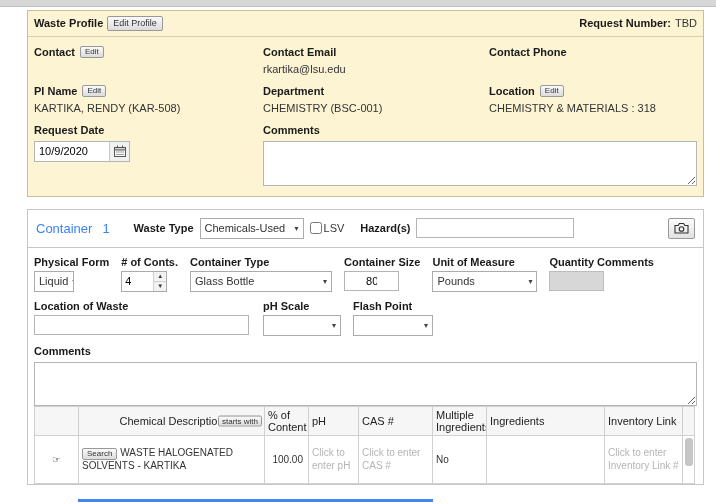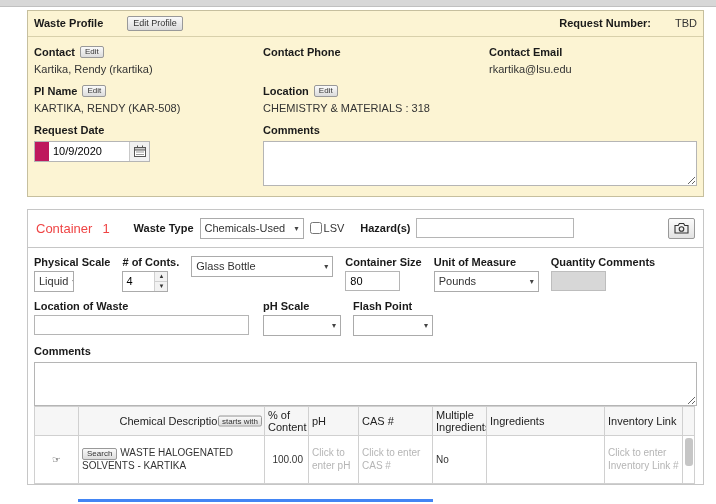--- a/index.html
+++ b/index.html
@@ -6,36 +6,36 @@
   html,body{width:716px;height:504px;}
   body{font-family:"Liberation Sans","DejaVu Sans",sans-serif;font-size:11px;color:#333;background:#fff;position:relative;overflow:hidden;}
   .top-strip{height:7px;background:#d7d7d7;border-bottom:1px solid #c0c0c0;}
   .content{margin:3px 12px 0 27px;}
   .lbl{font-weight:bold;color:#1a1a1a;white-space:nowrap;}
   .spacer{flex:1;}
   .btn-sm{font-family:inherit;font-size:9px;color:#333;background:linear-gradient(#fafafa,#dcdcdc);border:1px solid #999;border-radius:2px;padding:1px 5px;cursor:pointer;line-height:1.2;}
   .btn-xs{font-family:inherit;font-size:8px;color:#333;background:linear-gradient(#fafafa,#dcdcdc);border:1px solid #999;border-radius:2px;padding:0 4px;cursor:pointer;line-height:1.3;}
   
   .profile-panel{background:#fcf4d3;border:1px solid #c6bf9e;}
-  .panel-header{display:flex;align-items:center;gap:24px;padding:5px 6px;border-bottom:1px solid #d8d0ab;}
+  .panel-header{display:flex;align-items:center;gap:4px;padding:5px 6px;border-bottom:1px solid #d8d0ab;}
   .panel-body{padding:8px 6px 10px;}
   .grid3{display:grid;grid-template-columns:229px 226px 1fr;margin-bottom:9px;}
   .grid2{display:grid;grid-template-columns:229px 1fr;}
   .lblrow{display:flex;align-items:center;gap:5px;margin-bottom:4px;height:14px;}
   .val{color:#333;}
-  .inp{height:20px;border:1px solid #b5b5b5;background:#fff;font:inherit;padding:0 4px;}
-  .date-wrap{display:flex;width:116px;height:21px;border:1px solid #b5b5b5;background:#be185d;margin-top:2px;padding-left:14px;}
+  .inp{height:20px;border:1px solid #b5b5b5;background:#fff;font:inherit;padding:0 21px;}
+  .date-wrap{display:flex;width:96px;height:21px;border:1px solid #b5b5b5;background:#be185d;margin-top:2px;}
   .date-wrap input{flex:1;min-width:0;border:none;outline:none;font:inherit;padding:0 4px;}
   .date-btn{width:20px;border:none;border-left:1px solid #c9c9c9;background:#f1f1f1;display:flex;align-items:center;justify-content:center;cursor:pointer;}
   textarea{font:inherit;border:1px solid #b5b5b5;resize:both;padding:2px 4px;background:#fff;display:block;}
   .ta-profile{width:100%;height:45px;}
   
   .container-section{border:1px solid #c6c6c6;margin-top:12px;background:#fff;}
   .c-header{display:flex;align-items:center;gap:6px;padding:8px 8px;border-bottom:1px solid #c6c6c6;}
-  .c-title{font-size:13px;color:#ef4444;margin-right:18px;white-space:nowrap;}
+  .c-title{font-size:13px;color:#3b82f6;margin-right:18px;white-space:nowrap;}
   .c-num{margin-left:10px;}
   .sel{display:inline-flex;align-items:center;justify-content:space-between;gap:4px;height:21px;border:1px solid #ababab;background:#fff;padding:4px 4px;cursor:pointer;overflow:hidden;white-space:nowrap;}
   .arr{font-size:8px;color:#444;flex:none;}
   .chk{display:flex;align-items:center;gap:2px;cursor:pointer;}
   .chk input{width:12px;height:12px;}
   .cam-btn{width:27px;height:21px;border:1px solid #999;border-radius:2px;background:linear-gradient(#fbfbfb,#e2e2e2);display:flex;align-items:center;justify-content:center;cursor:pointer;}
   .c-body{padding:8px 6px 0;}
   .frow{display:flex;align-items:flex-start;margin-bottom:8px;}
   .field{display:flex;flex-direction:column;gap:3px;white-space:nowrap;margin-right:12px;}
   .spin-wrap{display:flex;width:46px;height:21px;border:1px solid #ababab;background:#fff;}
@@ -76,43 +76,48 @@
       <span>TBD</span>
     </div>
     <div class="panel-body">
 
       <div class="grid3">
         <div>
           <div class="lblrow">
             <span class="lbl">Contact</span>
             <button class="btn-xs">Edit</button>
           </div>
-          <div class="val">Kartika, Rendy (rkartika)</div>
+        </div>
+        <div>
+          <div class="lblrow">
+            <span class="lbl">Contact Email</span>
+          </div>
+          <div class="val">rkartika@lsu.edu</div>
         </div>
         <div>
           <div class="lblrow">
             <span class="lbl">Contact Phone</span>
           </div>
           <div class="val"></div>
-        </div>
-        <div>
-          <div class="lblrow">
-            <span class="lbl">Contact Email</span>
-          </div>
-          <div class="val">rkartika@lsu.edu</div>
         </div>
       </div>
 
       <div class="grid3">
         <div>
           <div class="lblrow">
             <span class="lbl">PI Name</span>
             <button class="btn-xs">Edit</button>
           </div>
           <div class="val">KARTIKA, RENDY (KAR-508)</div>
+        </div>
+        <div>
+          <div class="lblrow">
+            <span class="lbl">Department</span>
+          </div>
+          <div class="val">CHEMISTRY (BSC-001)</div>
         </div>
         <div>
           <div class="lblrow">
             <span class="lbl">Location</span>
             <button class="btn-xs">Edit</button>
           </div>
           <div class="val">CHEMISTRY &amp; MATERIALS : 318</div>
         </div>
       </div>
 
@@ -168,37 +173,38 @@
           <path d="M1 3.5 h3.2 l1.2-2 h4.2 l1.2 2 H14 v7.5 H1 z" fill="none" stroke="#333" stroke-width="1.1"></path>
           <circle cx="7.5" cy="7" r="2.3" fill="none" stroke="#333" stroke-width="1.1"></circle>
         </svg>
       </button>
     </div>
 
     <div class="c-body">
 
       <div class="frow">
         <div class="field">
-          <span class="lbl">Physical Scale</span>
+          <span class="lbl">Physical Form</span>
           <div class="sel" style="width:40px">
             <span>Liquid</span>
             <span class="arr">▾</span>
           </div>
         </div>
         <div class="field">
           <span class="lbl"># of Conts.</span>
           <div class="spin-wrap">
             <input type="text" value="4" style="">
             <span class="spinners">
               <span class="sp">▲</span>
               <span class="sp">▼</span>
             </span>
           </div>
         </div>
         <div class="field">
+          <span class="lbl">Container Type</span>
           <div class="sel" style="width:142px">
             <span>Glass Bottle</span>
             <span class="arr">▾</span>
           </div>
         </div>
         <div class="field">
           <span class="lbl">Container Size</span>
           <input class="inp" style="width: 55px;" value="80">
         </div>
         <div class="field">

